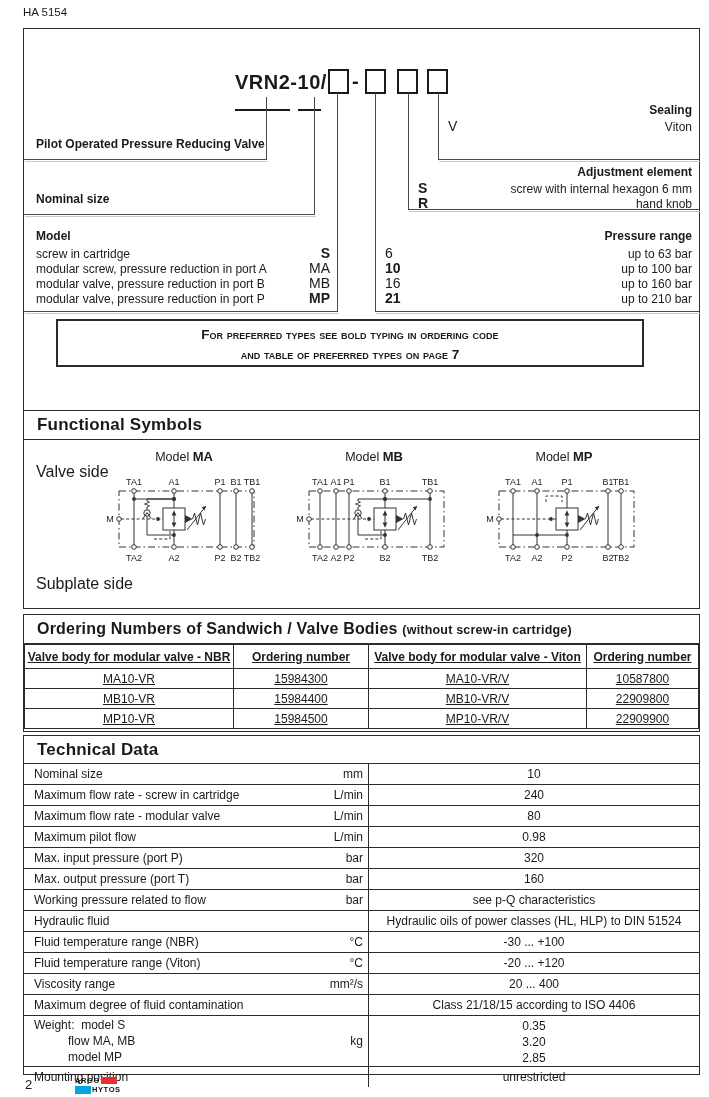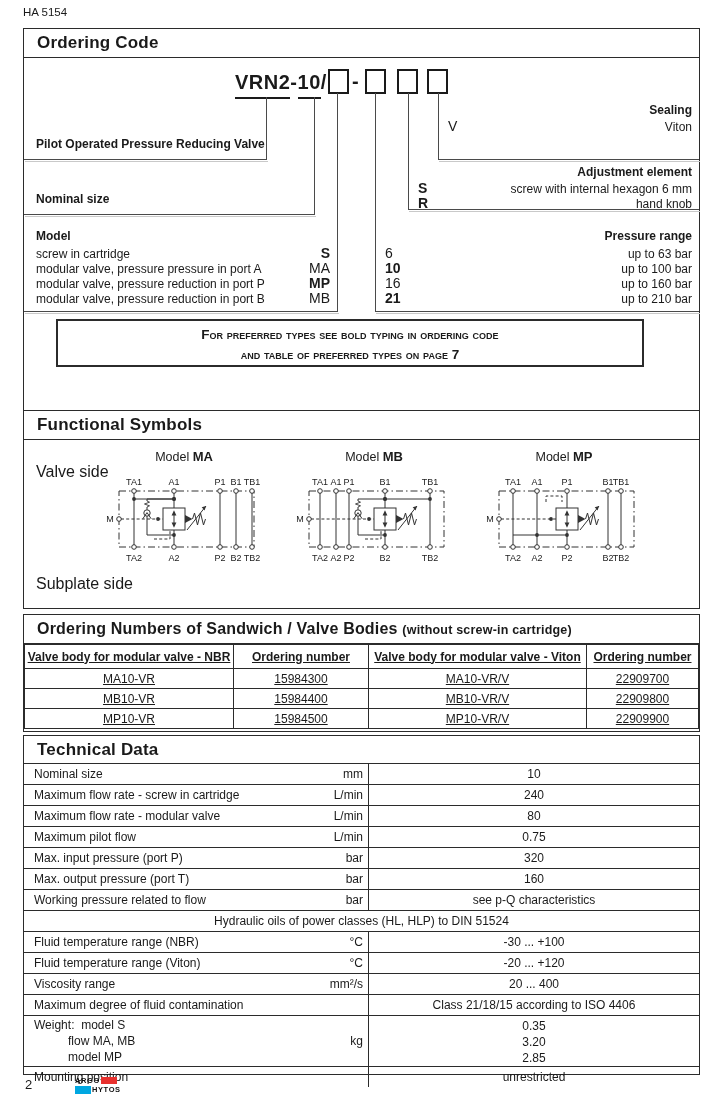--- a/index.html
+++ b/index.html
@@ -7,21 +7,21 @@
         font-family:"Liberation Sans","DejaVu Sans",sans-serif;color:#1a1a1a;overflow:hidden;}
   .abs{position:absolute;}
   .sec{position:absolute;left:23px;width:677px;border:1px solid #2b2b2b;background:#fff;box-sizing:border-box;}
   .sec-head{border-bottom:1px solid #2b2b2b;font-weight:bold;font-size:17px;padding:4px 0 4px 13px;letter-spacing:.2px;}
   .vline{position:absolute;width:1px;background:#4a4a4a;}
   .hline{position:absolute;height:1px;background:#4a4a4a;box-shadow:1px 2px 0 #c9c9c9;}
   .b12{font-size:12px;font-weight:bold;}
   .t12{font-size:16px;}
   .code-box{position:absolute;width:21px;height:25px;border:2px solid #1a1a1a;box-sizing:border-box;background:#fff;}
   .vrn{position:absolute;font-size:20px;font-weight:bold;letter-spacing:.5px;white-space:nowrap;}
-  .vrn .u{border-bottom:2px solid #1a1a1a;padding-bottom:4px;}
+  .vrn .u{border-bottom:2px solid #1a1a1a;padding-bottom:16px;}
   .blk-rows{position:absolute;}
   .blk-title-r{font-size:12px;font-weight:bold;text-align:right;}
   .blk-row{display:flex;justify-content:space-between;align-items:baseline;height:15px;}
   .blk-row .code{font-size:14px;line-height:14px;}
   .blk-row .lbl{font-size:12px;}
   .blk-row .lbl.bold{font-weight:bold;}
   .notice{position:absolute;left:32px;top:290px;width:588px;height:48px;border:2px solid #2b2b2b;
           text-align:center;font-weight:bold;font-size:13.5px;font-variant:small-caps;line-height:20px;padding-top:4px;box-sizing:border-box;}
   .model-title{position:absolute;width:170px;text-align:center;font-size:12.5px;}
   .model-title b{font-size:13px;}
@@ -43,21 +43,20 @@
   svg text{font-family:"Liberation Sans","DejaVu Sans",sans-serif;}
 </style>
 </head>
 <body>
 
 <div id="page">
 
   <div class="abs" style="left:23px;top:6px;font-size:11.5px;">HA 5154</div>
 
   <div class="sec" style="top:28px;height:383px;">
-    <div class="sec-head">Ordering Code</div>
 
     <div class="vrn" style="left:211px;top:42px;">
       <span class="u">VRN2</span><span>-</span><span class="u">10</span><span>/</span>
     </div>
     <div class="code-box" style="left:304px;top:40px;"></div>
     <div class="abs" style="left:328px;top:41px;font-size:20px;font-weight:bold;">-</div>
     <div class="code-box" style="left:341px;top:40px;"></div>
     <div class="code-box" style="left:373px;top:40px;"></div>
     <div class="code-box" style="left:403px;top:40px;"></div>
 
@@ -78,30 +77,30 @@
     <div class="abs b12" style="left:12px;top:163px;">Nominal size</div>
 
     <div class="blk-rows" style="left:12px;top:200px;width:294px;">
       <div class="b12" style="height:17px;">Model</div>
       <div id="model-rows">
           <div class="blk-row">
             <span class="lbl">screw in cartridge</span>
             <span class="code" style="font-weight: bold;">S</span>
           </div>
           <div class="blk-row">
-            <span class="lbl">modular valve, pressure pressure in port A</span>
+            <span class="lbl">modular screw, pressure reduction in port A</span>
             <span class="code">MA</span>
+          </div>
+          <div class="blk-row">
+            <span class="lbl">modular valve, pressure reduction in port B</span>
+            <span class="code">MB</span>
           </div>
           <div class="blk-row">
             <span class="lbl">modular valve, pressure reduction in port P</span>
             <span class="code" style="font-weight: bold;">MP</span>
-          </div>
-          <div class="blk-row">
-            <span class="lbl">modular valve, pressure reduction in port B</span>
-            <span class="code">MB</span>
           </div>
         </div>
     </div>
 
     <div class="blk-rows" style="left:424px;top:74px;width:244px;">
       <div class="blk-title-r" style="height:16px;">Sealing</div>
       <div id="sealing-rows">
           <div class="blk-row">
             <span class="code">V</span>
             <span class="lbl">Viton</span>
@@ -335,21 +334,21 @@
             <th>Ordering number</th>
             <th>Valve body for modular valve - Viton</th>
             <th>Ordering number</th>
           </tr>
         </thead>
       <tbody id="onum-body">
           <tr>
             <td>MA10-VR</td>
             <td>15984300</td>
             <td>MA10-VR/V</td>
-            <td>22909700</td>
+            <td>10587800</td>
           </tr>
           <tr>
             <td>MB10-VR</td>
             <td>15984400</td>
             <td>MB10-VR/V</td>
             <td>22909800</td>
           </tr>
           <tr>
             <td>MP10-VR</td>
             <td>15984500</td>
@@ -389,21 +388,21 @@
           <div class="td-right">
             <span class="v">80</span>
           </div>
         </div>
         <div class="td-row" style="height: 20px;">
           <div class="td-left">
             <span class="p">Maximum pilot flow</span>
             <span class="u">L/min</span>
           </div>
           <div class="td-right">
-            <span class="v">0.75</span>
+            <span class="v">0.98</span>
           </div>
         </div>
         <div class="td-row" style="height: 20px;">
           <div class="td-left">
             <span class="p">Max. input pressure (port P)</span>
             <span class="u">bar</span>
           </div>
           <div class="td-right">
             <span class="v">320</span>
           </div>
@@ -420,20 +419,24 @@
         <div class="td-row" style="height: 20px;">
           <div class="td-left">
             <span class="p">Working pressure related to flow</span>
             <span class="u">bar</span>
           </div>
           <div class="td-right">
             <span class="v">see p-Q characteristics</span>
           </div>
         </div>
         <div class="td-row" style="height: 20px;">
+          <div class="td-left">
+            <span class="p">Hydraulic fluid</span>
+            <span class="u"></span>
+          </div>
           <div class="td-right">
             <span class="v">Hydraulic oils of power classes (HL, HLP) to DIN 51524</span>
           </div>
         </div>
         <div class="td-row" style="height: 20px;">
           <div class="td-left">
             <span class="p">Fluid temperature range (NBR)</span>
             <span class="u">°C</span>
           </div>
           <div class="td-right">

